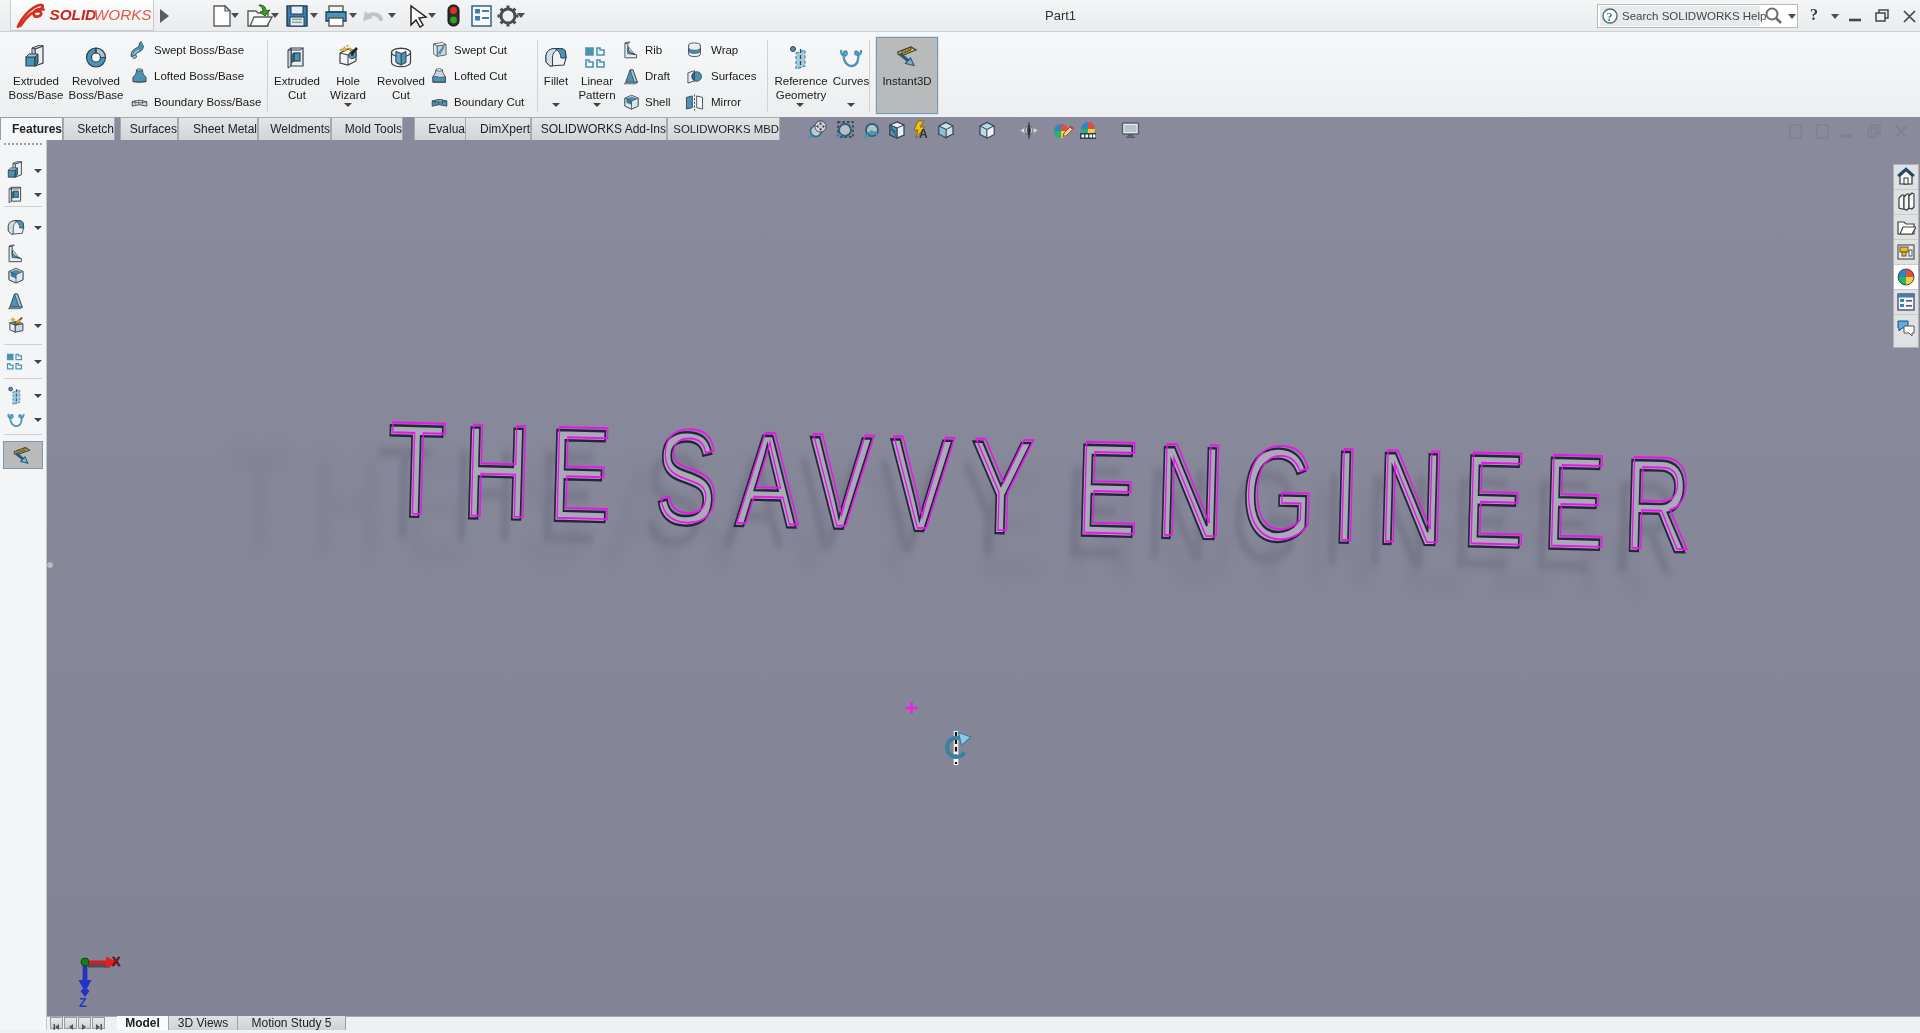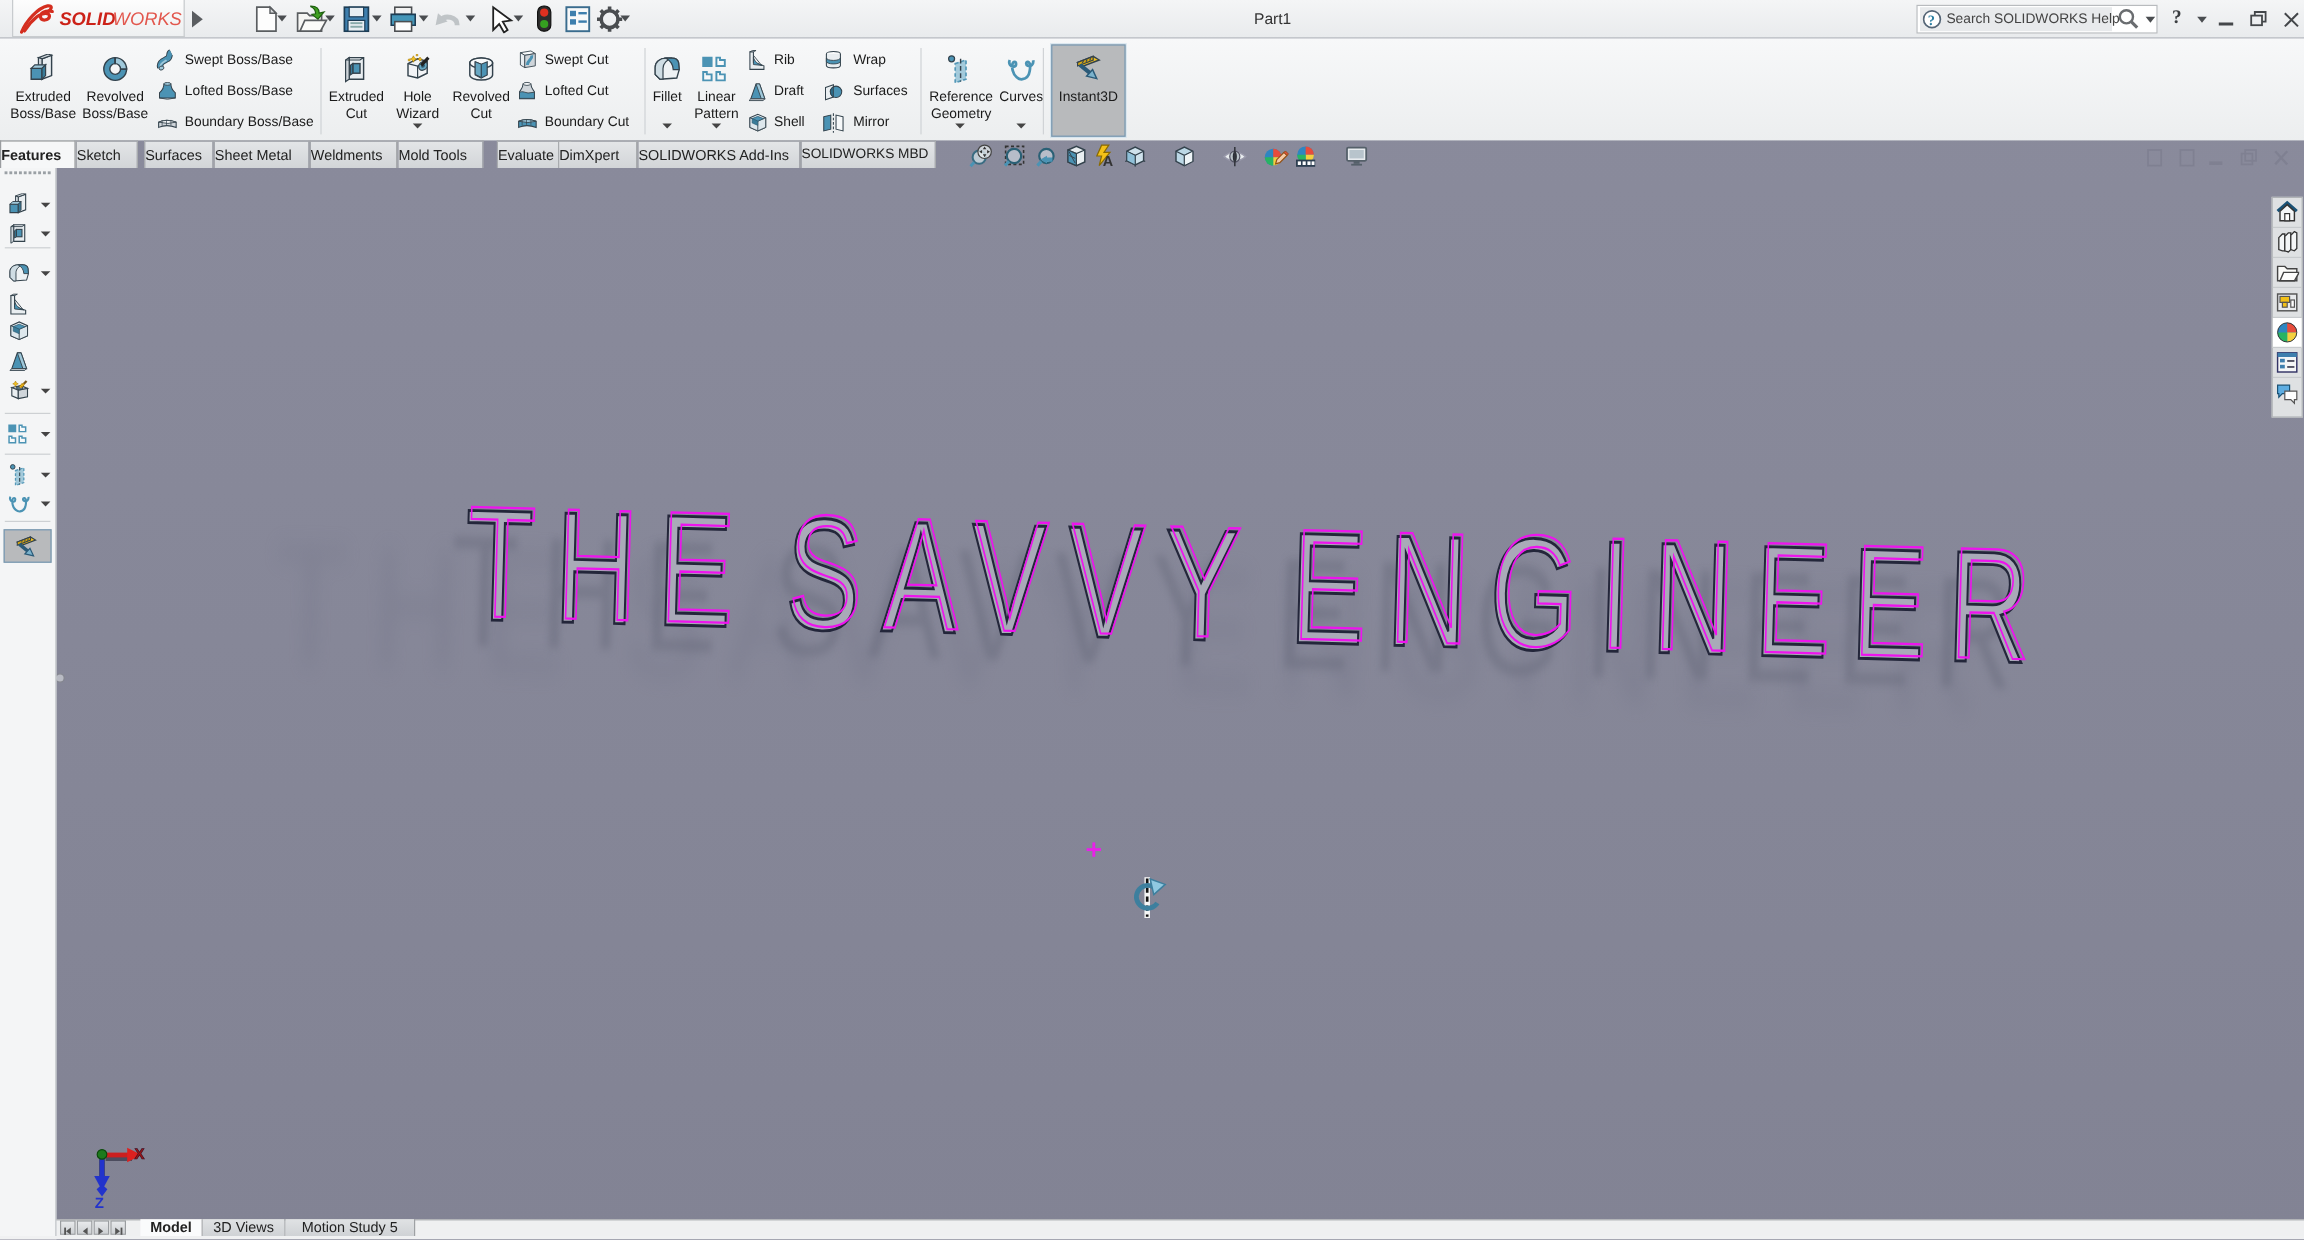--- a/index.html
+++ b/index.html
@@ -15,21 +15,21 @@
   #searchbox { left:1597px; top:4px; width:201px; height:24px; background:#fff; border:1px solid #b8bbbe; display:flex; align-items:center; }
   #searchinner { width:160px; height:20px; background:#e8eaec; margin-left:2px; display:flex; align-items:center; } #searchinner svg, #searchbox > svg { flex:none; }
   
   #ribbon { left:0; top:32px; width:1920px; height:85px; background:linear-gradient(#f7f8f9,#eceeef); }
   .rsep { position:absolute; top:40px; width:1px; height:72px; background:#d0d3d6; }
   .biglabel { position:absolute; font-size:11.5px; color:#1a1a1a; text-align:center; line-height:13.5px; }
   .slabel { position:absolute; font-size:11.5px; color:#1a1a1a; white-space:nowrap; }
   .rdd { position:absolute; width:0; height:0; border-left:4px solid transparent; border-right:4px solid transparent; border-top:4px solid #444; }
   
   #tabrow { left:0; top:117px; width:1920px; height:23px; }
-  .ctab { position:absolute; top:0; height:23px; white-space:nowrap; overflow:hidden; background:linear-gradient(#e3e5e7,#d2d5d8); border:1px solid #a8abae; border-bottom:none; font-size:12px; color:#222; text-align:left; line-height:22px; }
+  .ctab { position:absolute; top:0; height:23px; white-space:nowrap; overflow:hidden; background:linear-gradient(#e3e5e7,#d2d5d8); border:1px solid #a8abae; border-bottom:none; font-size:12px; color:#222; text-align:right; line-height:22px; }
   .ctab.active { background:#f6f7f8; font-weight:bold; border-color:#9a9da0; }
   
   #lbar { left:0; top:140px; width:47px; height:893px; background:#f4f5f6; border-right:1px solid #c4c7ca; }
   .ldd { position:absolute; left:34px; width:0; height:0; border-left:4px solid transparent; border-right:4px solid transparent; border-top:4px solid #444; }
   .lsep { position:absolute; left:4px; width:38px; height:1px; background:#cdd0d3; }
   
   #bottombar { left:47px; top:1016px; width:1873px; height:14px; background:#eff0f1; border-top:1px solid #a8abae; }
   #statusbar { left:0; top:1030px; width:1920px; height:3px; background:#f0f1f2; }
   .btab { position:absolute; top:0; height:14px; font-size:12px; color:#222; text-align:center; background:linear-gradient(#e0e2e4,#cfd2d5); border-right:1px solid #9ea1a4; line-height:14px; }
   .navbtn { position:absolute; top:1px; width:13px; height:12px; background:linear-gradient(#e8eaec,#cdd0d3); border:1px solid #9a9da0; }

